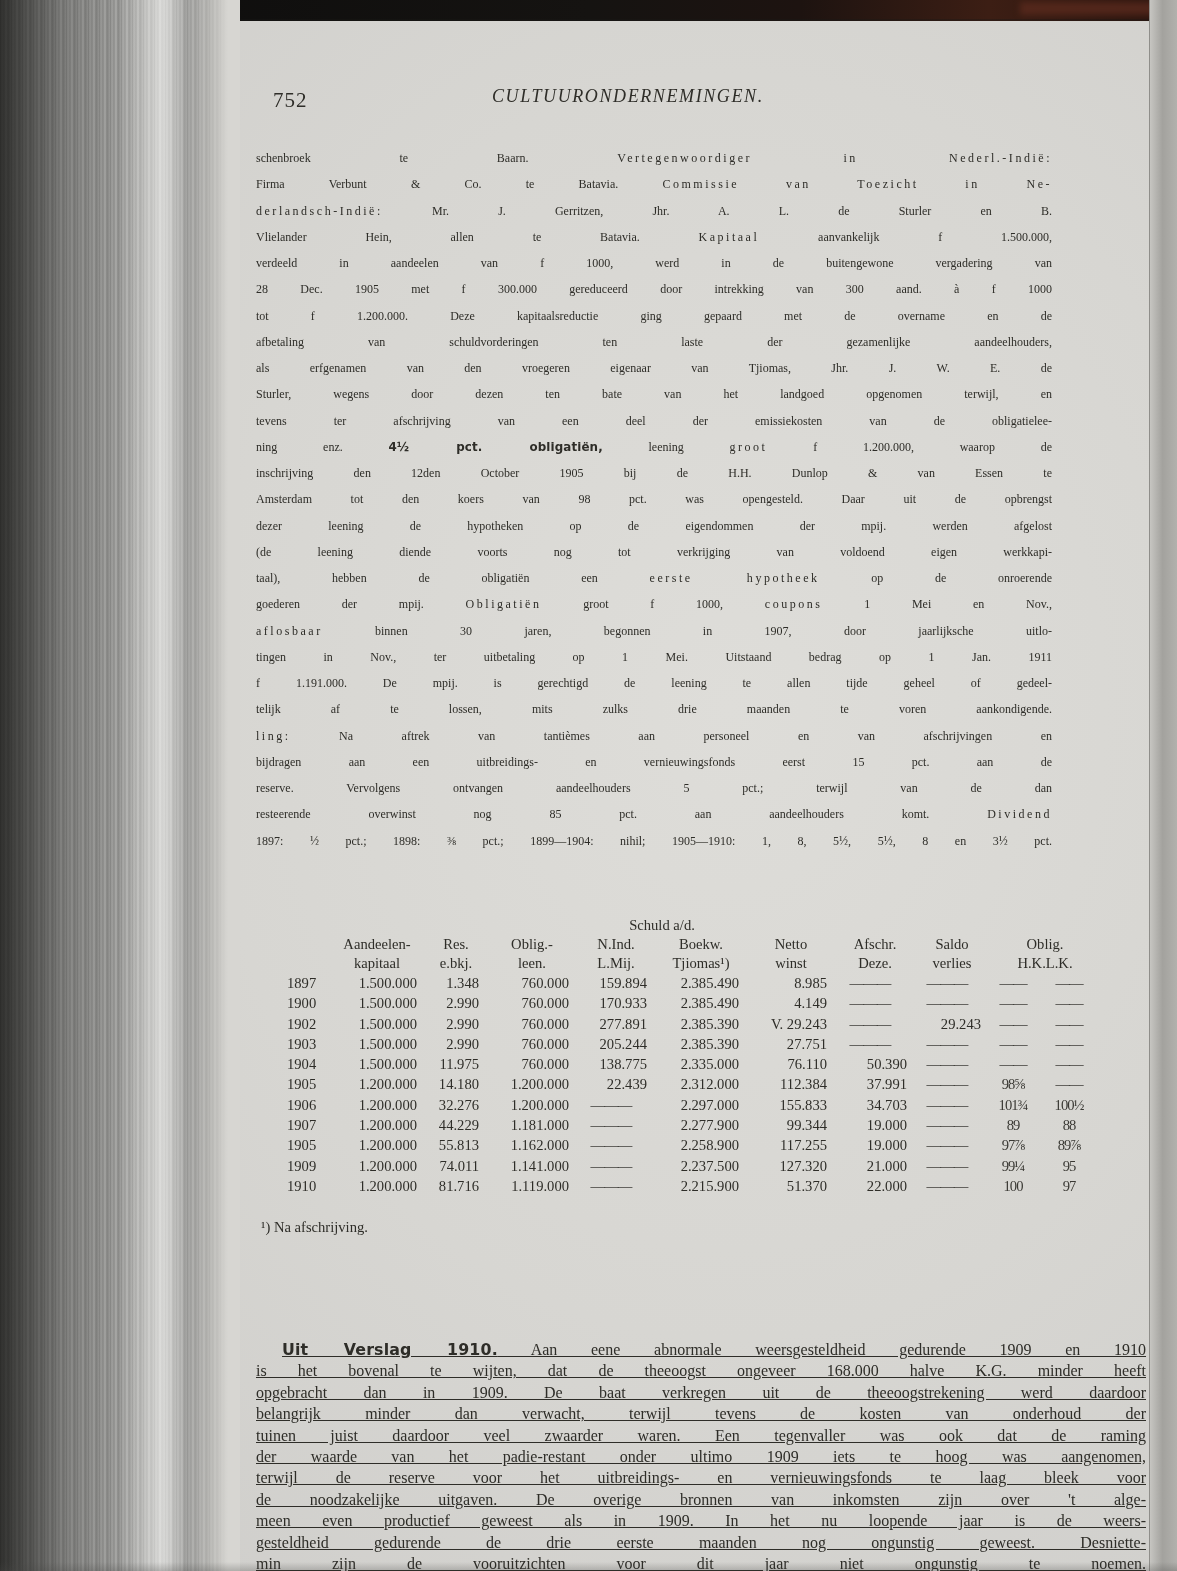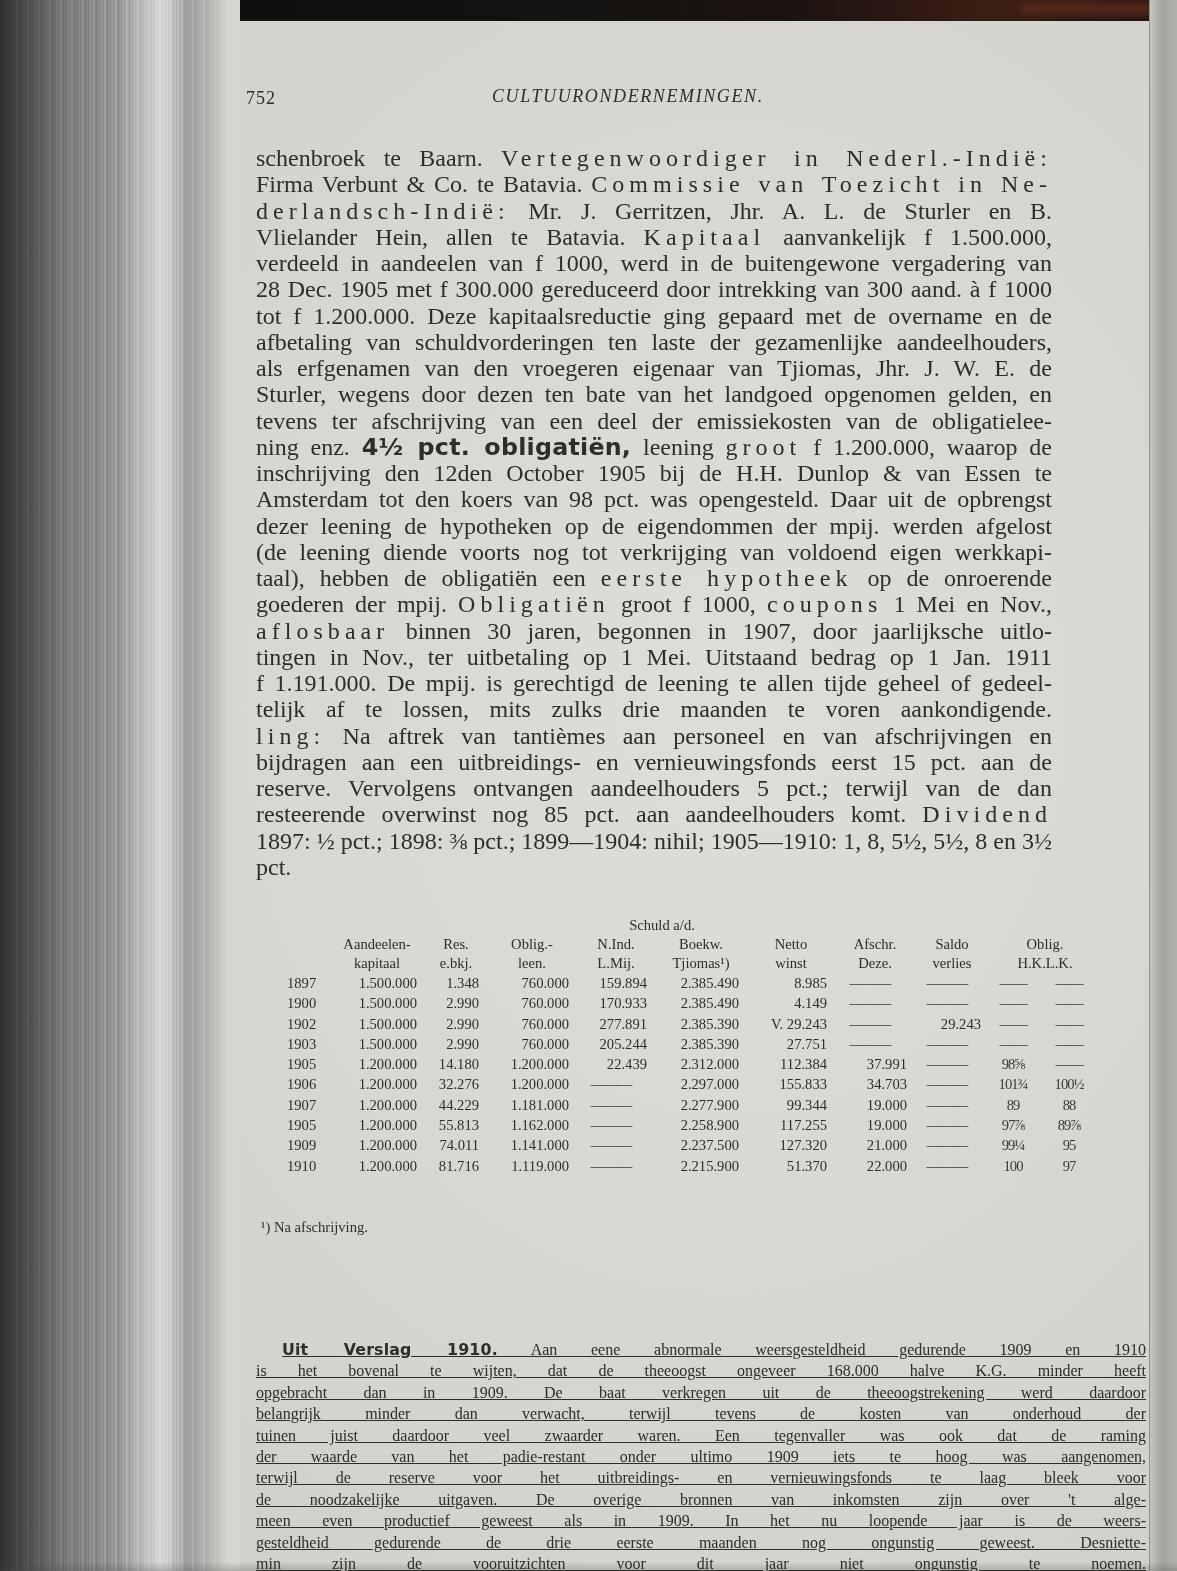--- a/index.html
+++ b/index.html
@@ -30,24 +30,24 @@
   }
   .right-edge{
     position:absolute;top:0;left:1149px;width:28px;height:1571px;
     background:linear-gradient(90deg,#c6c5c1,#a3a29e 45%,#b3b2ae);
     border-left:1px solid #8f8e8a;
   }
   .bottom-shade{
     position:absolute;bottom:0;left:0;width:1177px;height:9px;
     background:linear-gradient(0deg,rgba(70,70,68,.28),rgba(70,70,68,0));
   }
-  .page-num{position:absolute;top:88px;left:246px;font-size:18px;letter-spacing:1px;}
+  .page-num{position:absolute;top:88px;left:273px;font-size:21px;letter-spacing:1px;}
   .running-title{position:absolute;top:86px;left:492px;font-size:18px;font-style:italic;letter-spacing:1.6px;}
 
-  .mainpara{position:absolute;top:145px;left:256px;width:796px;font-size:24px;}
+  .mainpara{position:absolute;top:145px;left:256px;width:796px;font-size:12px;}
   .mainpara .tline{line-height:26.25px;text-align:justify;text-align-last:justify;}
   .s-sp{letter-spacing:.21em;}
   .s-b{font-family:"DejaVu Sans","Liberation Sans",sans-serif;font-weight:700;font-size:.99em;letter-spacing:.01em;}
 
   .table-wrap{position:absolute;top:916px;left:253px;margin-left:32px;}
   table{border-collapse:collapse;font-size:14.6px;color:#2e2d28;}
   th{font-weight:normal;text-align:center;line-height:19px;padding:0;}
   tbody td{text-align:right;line-height:20.3px;padding:0 8px 0 0;}
   tbody td:first-child{text-align:left;padding-left:2px;}
   tbody td.c{text-align:center;padding-right:10px;letter-spacing:-1px;color:#3a3934;}
@@ -73,21 +73,21 @@
 <div class="mainpara" id="mainpara">
     <div class="tline"><span class="s-n">schenbroek te Baarn.  </span><span class="s-sp">Vertegenwoordiger in Nederl.-Indië:</span></div>
     <div class="tline"><span class="s-n">Firma Verbunt &amp; Co. te Batavia. </span><span class="s-sp">Commissie van Toezicht in Ne-</span></div>
     <div class="tline"><span class="s-sp">derlandsch-Indië:</span><span class="s-n">  Mr. J. Gerritzen, Jhr. A. L. de Sturler en B.</span></div>
     <div class="tline"><span class="s-n">Vlielander Hein, allen te Batavia.  </span><span class="s-sp">Kapitaal</span><span class="s-n">  aanvankelijk f 1.500.000,</span></div>
     <div class="tline"><span class="s-n">verdeeld in aandeelen van f 1000, werd in de buitengewone vergadering van</span></div>
     <div class="tline"><span class="s-n">28 Dec. 1905 met f 300.000 gereduceerd door intrekking van 300 aand. à f 1000</span></div>
     <div class="tline"><span class="s-n">tot f 1.200.000.  Deze kapitaalsreductie ging gepaard met de overname en de</span></div>
     <div class="tline"><span class="s-n">afbetaling van schuldvorderingen ten laste der gezamenlijke aandeelhouders,</span></div>
     <div class="tline"><span class="s-n">als erfgenamen van den vroegeren eigenaar van Tjiomas, Jhr. J. W. E. de</span></div>
-    <div class="tline"><span class="s-n">Sturler, wegens door dezen ten bate van het landgoed opgenomen gelden, en</span></div>
+    <div class="tline"><span class="s-n">Sturler, wegens door dezen ten bate van het landgoed opgenomen terwijl, en</span></div>
     <div class="tline"><span class="s-n">tevens ter afschrijving van een deel der emissiekosten van de obligatielee-</span></div>
     <div class="tline"><span class="s-n">ning enz.  </span><span class="s-b">4½ pct. obligatiën,</span><span class="s-n"> leening  </span><span class="s-sp">groot</span><span class="s-n"> f 1.200.000, waarop de</span></div>
     <div class="tline"><span class="s-n">inschrijving den 12den October 1905 bij de H.H. Dunlop &amp; van Essen te</span></div>
     <div class="tline"><span class="s-n">Amsterdam tot den koers van 98 pct. was opengesteld.  Daar uit de opbrengst</span></div>
     <div class="tline"><span class="s-n">dezer leening de hypotheken op de eigendommen der mpij. werden afgelost</span></div>
     <div class="tline"><span class="s-n">(de leening diende voorts nog tot verkrijging van voldoend eigen werkkapi-</span></div>
     <div class="tline"><span class="s-n">taal), hebben de obligatiën een </span><span class="s-sp">eerste hypotheek</span><span class="s-n"> op de onroerende</span></div>
     <div class="tline"><span class="s-n">goederen der mpij. </span><span class="s-sp">Obligatiën</span><span class="s-n"> groot f 1000, </span><span class="s-sp">coupons</span><span class="s-n"> 1 Mei en Nov.,</span></div>
     <div class="tline"><span class="s-sp">aflosbaar</span><span class="s-n">  binnen 30 jaren, begonnen in 1907, door jaarlijksche uitlo-</span></div>
     <div class="tline"><span class="s-n">tingen in Nov., ter uitbetaling op 1 Mei.  Uitstaand bedrag op 1 Jan. 1911</span></div>
@@ -193,20 +193,33 @@
           <td>760.000</td>
           <td>205.244</td>
           <td>2.385.390</td>
           <td>27.751</td>
           <td class="c">———</td>
           <td class="c">———</td>
           <td class="c">——</td>
           <td class="c">——</td>
         </tr>
         <tr>
+          <td>1904</td>
+          <td>1.500.000</td>
+          <td>11.975</td>
+          <td>760.000</td>
+          <td>138.775</td>
+          <td>2.335.000</td>
+          <td>76.110</td>
+          <td>50.390</td>
+          <td class="c">———</td>
+          <td class="c">——</td>
+          <td class="c">——</td>
+        </tr>
+        <tr>
           <td>1905</td>
           <td>1.200.000</td>
           <td>14.180</td>
           <td>1.200.000</td>
           <td>22.439</td>
           <td>2.312.000</td>
           <td>112.384</td>
           <td>37.991</td>
           <td class="c">———</td>
           <td class="c">98⅝</td>

